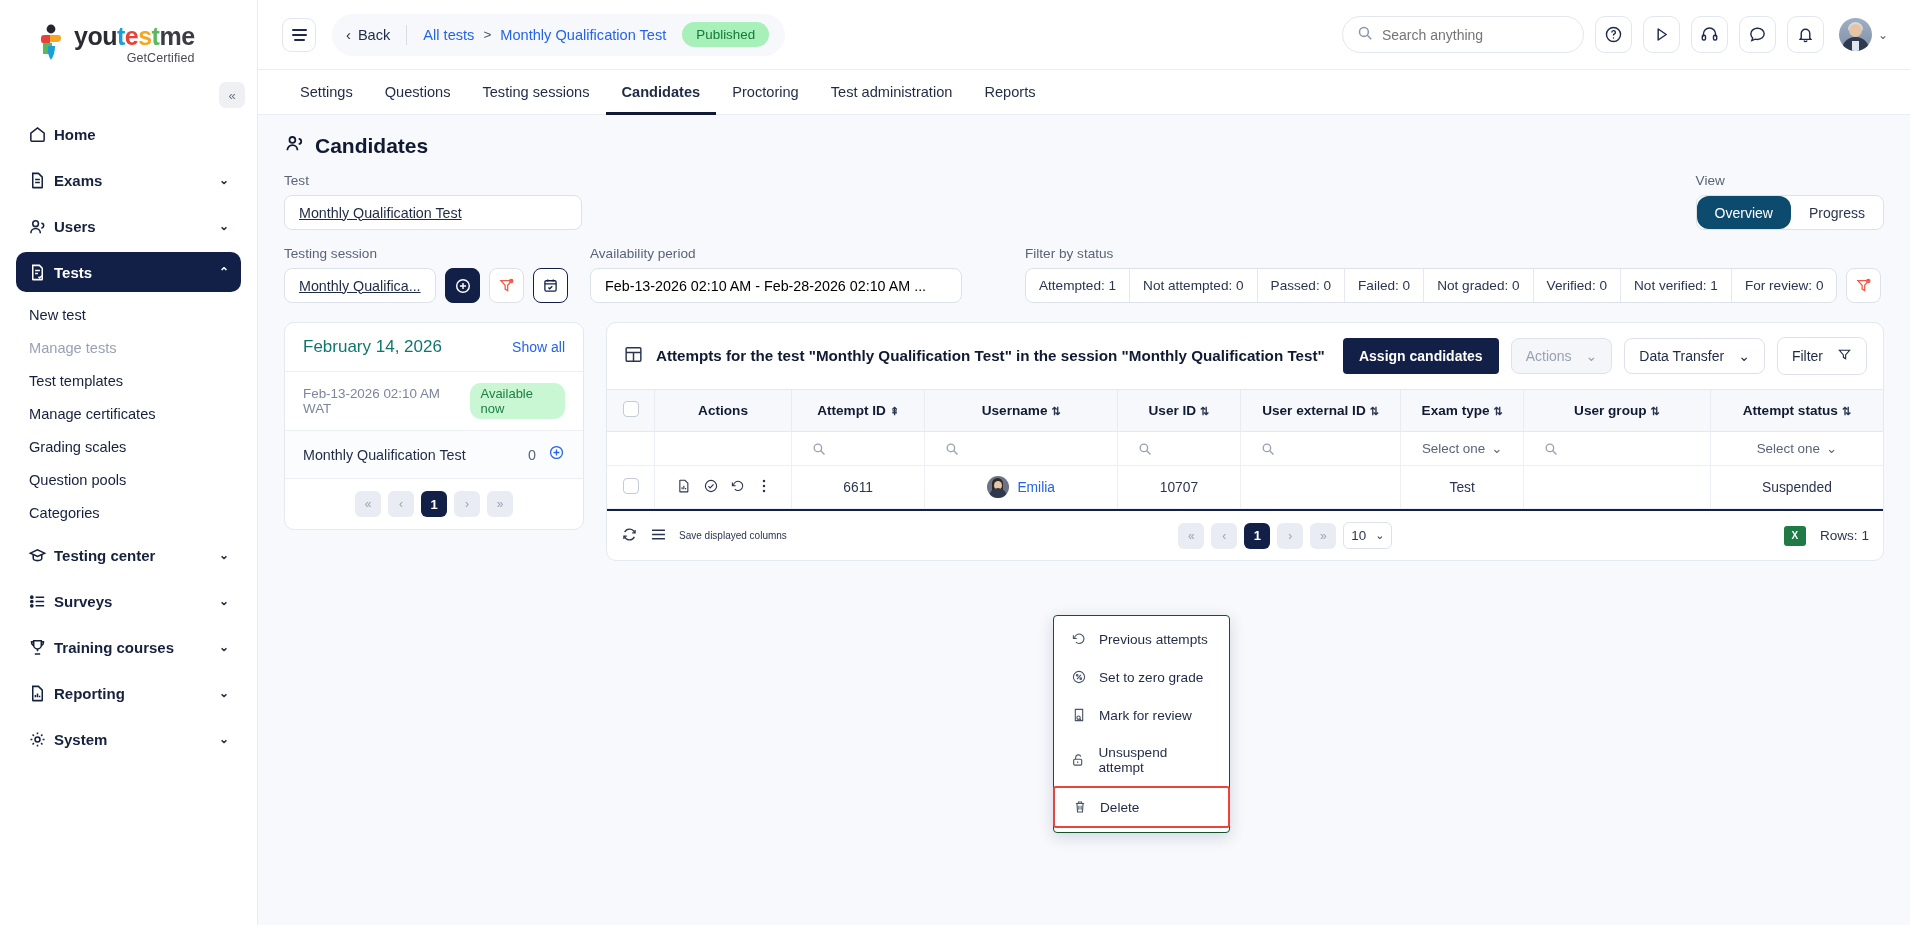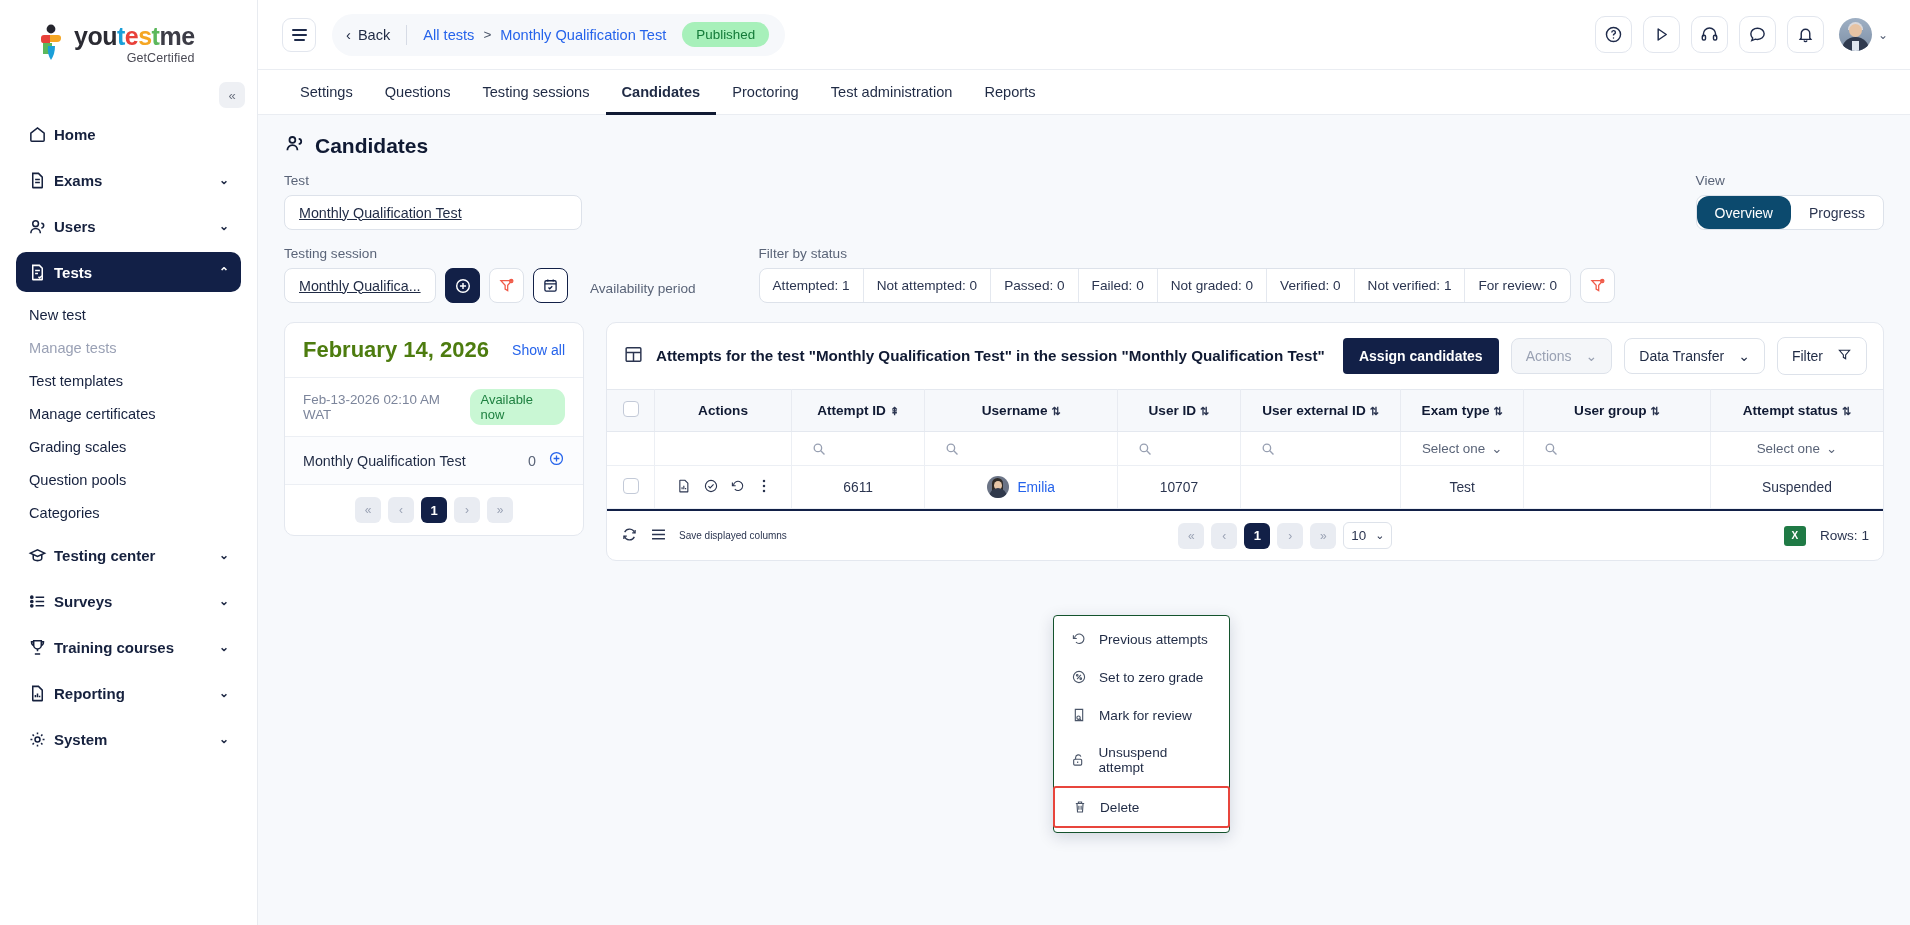--- a/index.html
+++ b/index.html
@@ -140,21 +140,21 @@
 
   .viewtoggle { display: flex; border: 1px solid #dde2ea; border-radius: 8px; overflow: hidden; height: 35px; background: #fff; }
   .viewtoggle div { display: flex; align-items: center; padding: 0 18px; font-size: 14px; color: #2b3550; cursor: pointer; }
   .viewtoggle div.on { background: #0c4a6e; color: #fff; border-radius: 12px; }
 
   
   .session-card {
     width: 300px; background: #fff; border: 1px solid #e4e8ef; border-radius: 10px; overflow: hidden;
   }
   .sc-head { display: flex; align-items: center; justify-content: space-between; padding: 14px 18px; border-bottom: 1px solid #eceff4; }
-  .sc-head .d { font-size: 22px; font-weight: 700; color: #4d7c0f; }
+  .sc-head .d { font-size: 17px; font-weight: 400; color: #0f766e; }
   .sc-head .a { font-size: 14px; color: #2563eb; cursor: pointer; }
   .sc-row { display: flex; align-items: center; padding: 11px 18px; border-bottom: 1px solid #eceff4; gap: 10px; }
   .sc-row .t { font-size: 13.4px; color: #7c859b; }
   .sc-avail { background: #c9f7d4; color: #1e8040; font-size: 13px; padding: 3px 10px; border-radius: 11px; }
   .sc-row2 { display: flex; align-items: center; padding: 13px 18px; border-bottom: 1px solid #eceff4; background: #fbfcfe; }
   .sc-row2 .n { font-size: 14.3px; color: #1f2a44; flex: 1; }
   .sc-row2 .c { font-size: 14.3px; color: #5a6478; margin-right: 12px; }
   .sc-pager { display: flex; align-items: center; justify-content: center; gap: 7px; padding: 12px; }
 
   .pg {
@@ -376,20 +376,29 @@
         <span>Back</span>
       </div>
       <div class="crumb-sep-line"></div>
       <span class="crumb-link">All tests</span>
       <span class="crumb-arrow">&gt;</span>
       <span class="crumb-link">Monthly Qualification Test</span>
       <span class="badge-pub">Published</span>
     </div>
 
     <div class="top-right">
+      <div class="searchbox">
+        <span>
+          <svg width="16" height="16" viewBox="0 0 18 18" fill="none" stroke="#8d96a8" stroke-width="1.7">
+              <circle cx="7.8" cy="7.8" r="5"></circle>
+              <path d="M11.6 11.6 16 16"></path>
+            </svg>
+        </span>
+        <input placeholder="Search anything" style="">
+      </div>
       <div class="icon-btn">
         <svg width="19" height="19" viewBox="0 0 20 20" fill="none" stroke="currentColor" stroke-width="1.5">
             <circle cx="10" cy="10" r="7.4"></circle>
             <path d="M8.2 7.8a1.9 1.9 0 1 1 2.3 1.9c-.4.1-.5.5-.5.9v.4"></path>
             <circle cx="10" cy="13.6" r=".75" fill="currentColor" stroke="none"></circle>
           </svg>
       </div>
       <div class="icon-btn">
         <svg width="19" height="19" viewBox="0 0 20 20" fill="none" stroke="currentColor" stroke-width="1.5">
             <path d="M6.5 4.2 15 10l-8.5 5.8z" stroke-linejoin="round"></path>
@@ -506,20 +515,23 @@
                 <rect x="3.4" y="4.4" width="13.2" height="12.2" rx="1.6"></rect>
                 <path d="M3.4 8h13.2M6.8 2.8v2.6M13.2 2.8v2.6"></path>
                 <path d="M7.6 12.3l1.5 1.5 3-3"></path>
               </svg>
           </div>
         </div>
       </div>
 
       <div style="margin-left:22px">
         <div class="field-label">Availability period</div>
+        <div class="sel-box" style="width:372px">
+          <span>Feb-13-2026 02:10 AM - Feb-28-2026 02:10 AM ...</span>
+        </div>
       </div>
 
       <div style="margin-left:63px">
         <div class="field-label">Filter by status</div>
         <div style="display:flex;align-items:center;gap:9px">
           <div class="pill-group">
             <div class="pill">Attempted: 1</div>
             <div class="pill">Not attempted: 0</div>
             <div class="pill">Passed: 0</div>
             <div class="pill">Failed: 0</div>

